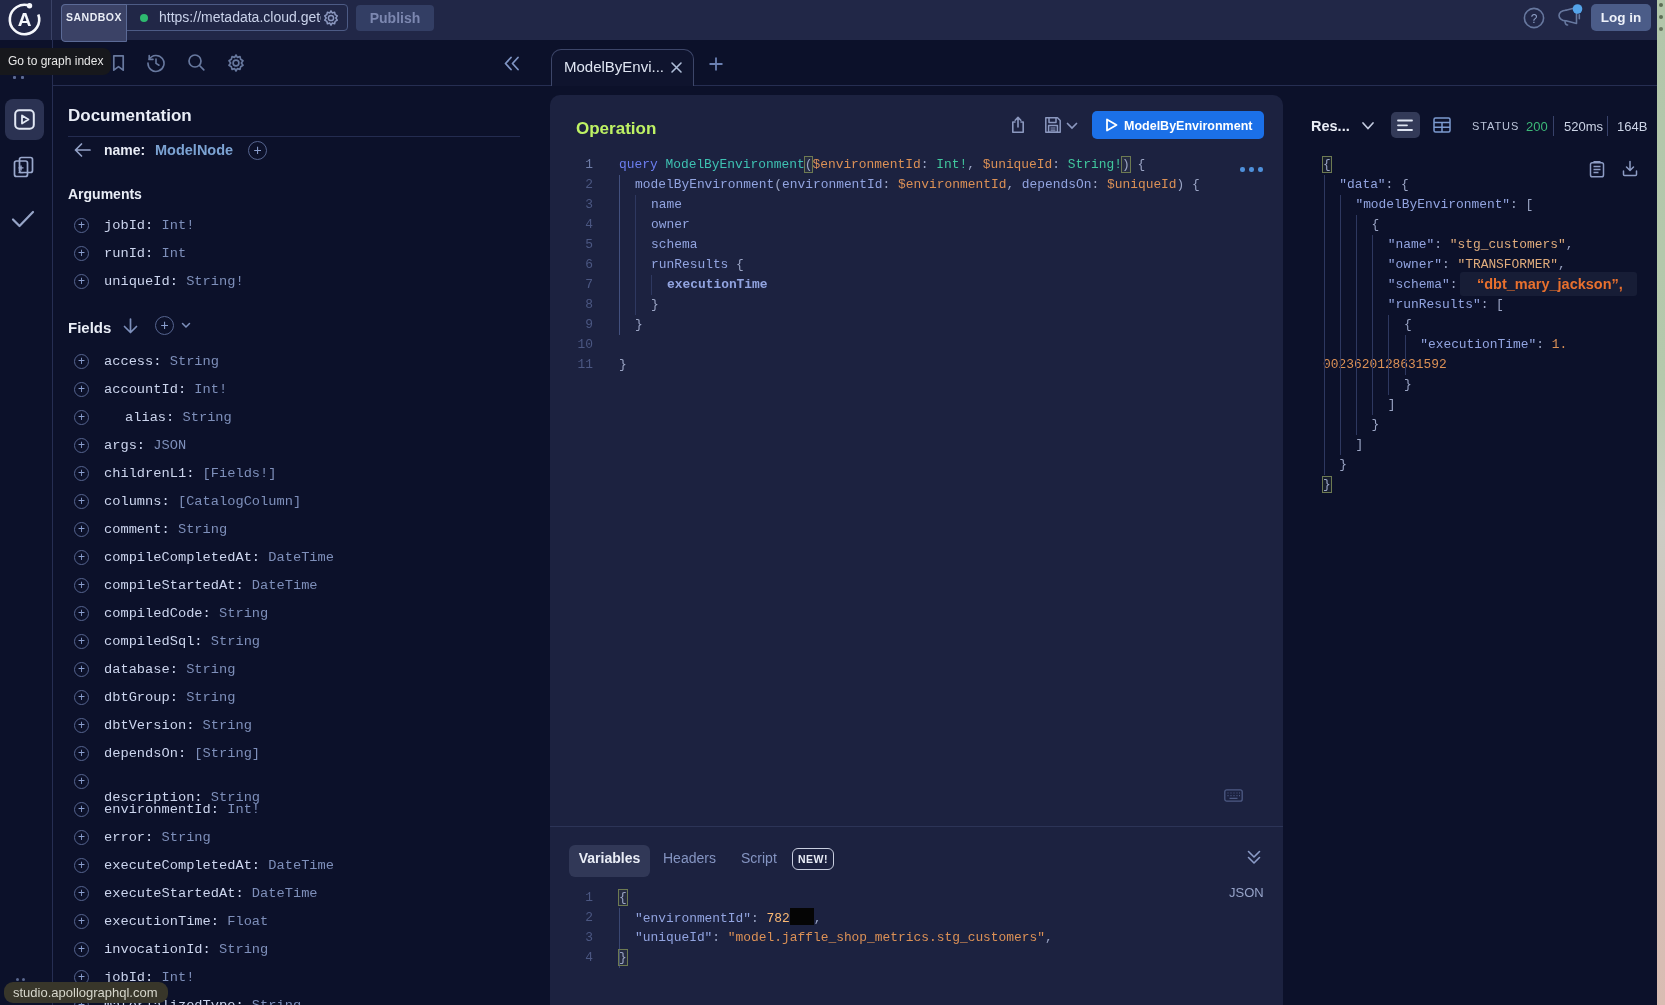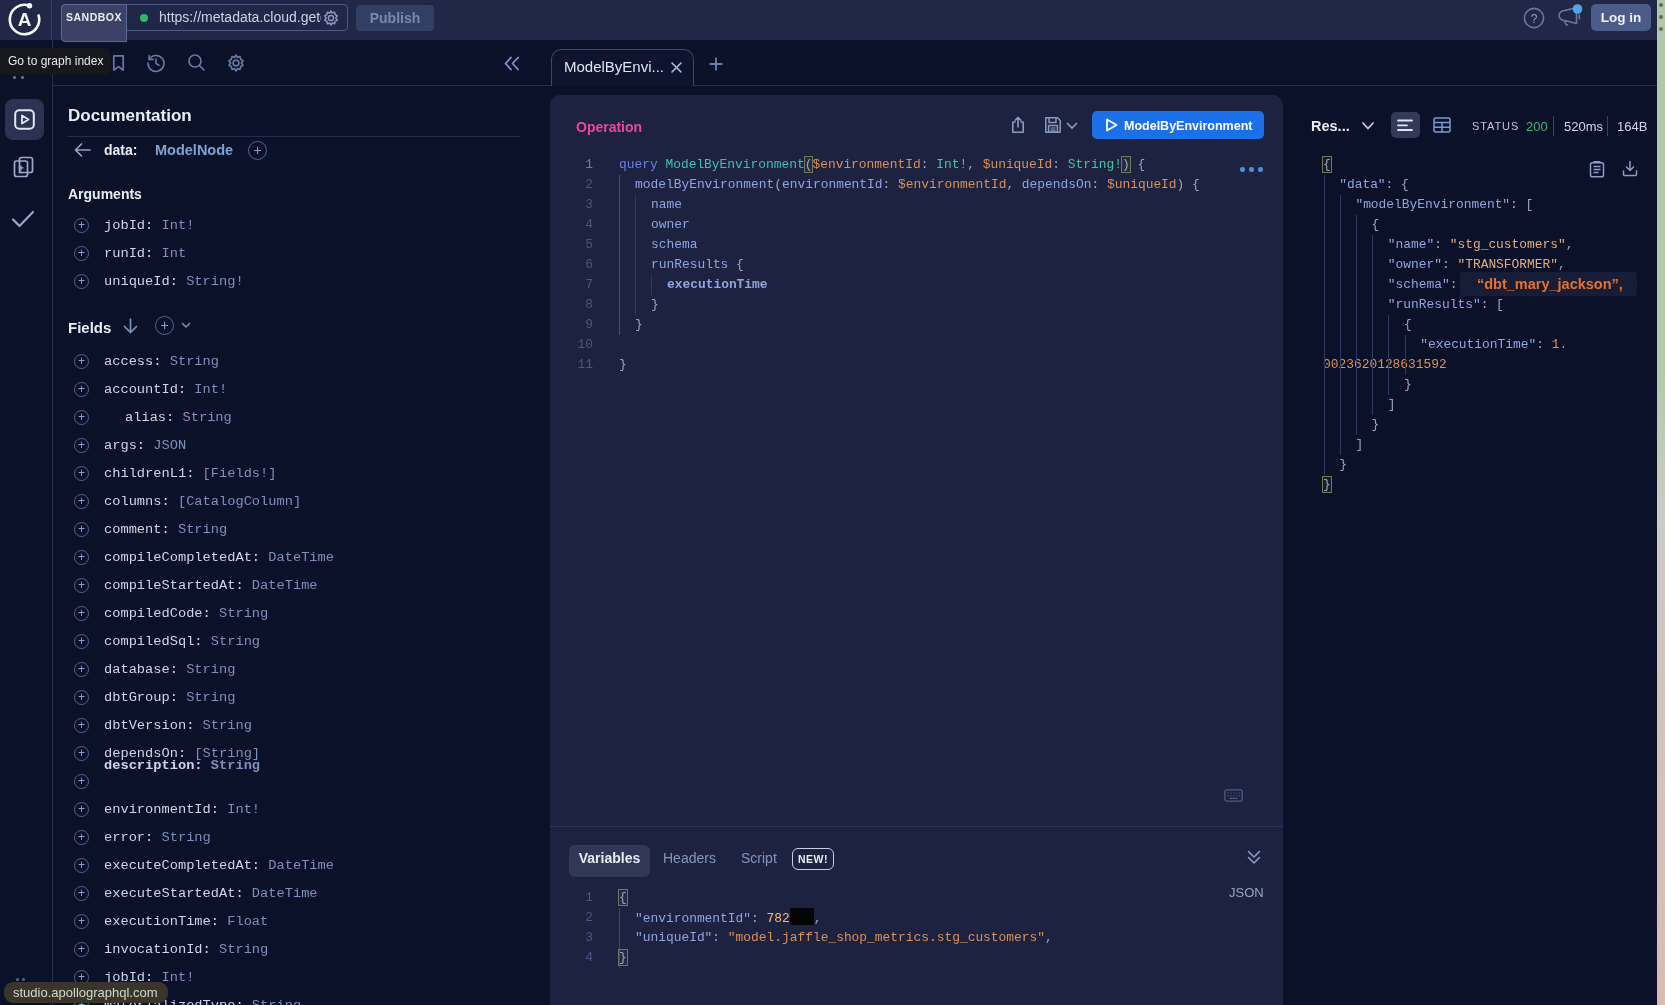--- a/index.html
+++ b/index.html
@@ -126,21 +126,21 @@
   <path d="M8 1.5 L8 14.5 M1.5 8 L14.5 8" stroke="#6b80b2" stroke-width="1.8"></path>
 </svg>
 
 <div class="abs" style="left:68px;top:106px;font-size:17px;font-weight:bold;color:#e9edf6;">Documentation</div>
 <div class="abs" style="left:68px;top:136px;width:452px;height:1px;background:#242c50;"></div>
 <svg class="abs" style="left:73px;top:142px;" width="19" height="16" viewBox="0 0 19 16">
   <g fill="none" stroke="#93a1c8" stroke-width="1.7" stroke-linecap="round" stroke-linejoin="round">
     <path d="M17 8 L2.5 8 M8.5 2 L2.5 8 L8.5 14"></path>
   </g>
 </svg>
-<div class="abs" style="left:104px;top:142px;font-size:14px;font-weight:bold;color:#e9edf6;">data:</div>
+<div class="abs" style="left:104px;top:142px;font-size:14px;font-weight:bold;color:#e9edf6;">name:</div>
 <div class="abs" style="left:155px;top:142px;font-size:14.5px;font-weight:bold;color:#7ca3d3;">ModelNode</div>
 <div class="plus" style="left:248px;top:141px;width:19px;height:19px;line-height:16.5px;font-size:14px;">+</div>
 <div class="abs" style="left:68px;top:186px;font-size:14px;font-weight:bold;color:#e9edf6;">Arguments</div>
 <div class="plus" style="left:74px;top:218px;">+</div>
 <div class="fldrow" style="top:216px;">jobId: <span class="ftype">Int!</span></div>
 <div class="plus" style="left:74px;top:246px;">+</div>
 <div class="fldrow" style="top:244px;">runId: <span class="ftype">Int</span></div>
 <div class="plus" style="left:74px;top:274px;">+</div>
 <div class="fldrow" style="top:272px;">uniqueId: <span class="ftype">String!</span></div>
 <div class="abs" style="left:68px;top:319px;font-size:15px;font-weight:bold;color:#e9edf6;">Fields</div>
@@ -178,40 +178,40 @@
 <div class="fldrow" style="top:632px;">compiledSql: <span class="ftype">String</span></div>
 <div class="plus" style="left:74px;top:662px;">+</div>
 <div class="fldrow" style="top:660px;">database: <span class="ftype">String</span></div>
 <div class="plus" style="left:74px;top:690px;">+</div>
 <div class="fldrow" style="top:688px;">dbtGroup: <span class="ftype">String</span></div>
 <div class="plus" style="left:74px;top:718px;">+</div>
 <div class="fldrow" style="top:716px;">dbtVersion: <span class="ftype">String</span></div>
 <div class="plus" style="left:74px;top:746px;">+</div>
 <div class="fldrow" style="top:744px;">dependsOn: <span class="ftype">[String]</span></div>
 <div class="plus" style="left:74px;top:774px;">+</div>
-<div class="fldrow" style="top:756px;font-weight:bold;">description: <span class="ftype">String</span></div>
+<div class="fldrow" style="top:788px;">description: <span class="ftype">String</span></div>
 <div class="plus" style="left:74px;top:802px;">+</div>
 <div class="fldrow" style="top:800px;">environmentId: <span class="ftype">Int!</span></div>
 <div class="plus" style="left:74px;top:830px;">+</div>
 <div class="fldrow" style="top:828px;">error: <span class="ftype">String</span></div>
 <div class="plus" style="left:74px;top:858px;">+</div>
 <div class="fldrow" style="top:856px;">executeCompletedAt: <span class="ftype">DateTime</span></div>
 <div class="plus" style="left:74px;top:886px;">+</div>
 <div class="fldrow" style="top:884px;">executeStartedAt: <span class="ftype">DateTime</span></div>
 <div class="plus" style="left:74px;top:914px;">+</div>
 <div class="fldrow" style="top:912px;">executionTime: <span class="ftype">Float</span></div>
 <div class="plus" style="left:74px;top:942px;">+</div>
 <div class="fldrow" style="top:940px;">invocationId: <span class="ftype">String</span></div>
 <div class="plus" style="left:74px;top:970px;">+</div>
 <div class="fldrow" style="top:968px;">jobId: <span class="ftype">Int!</span></div>
 <div class="plus" style="left:74px;top:998px;">+</div>
 <div class="fldrow" style="top:996px;">materializedType: <span class="ftype">String</span></div>
 
 <div class="abs" style="left:550px;top:95px;width:733px;height:910px;background:#1c2240;border-radius:10px 10px 0 0;"></div>
-<div class="abs" style="left:576px;top:119px;font-size:14px;font-weight:bold;color:#ec4899;">Operation</div>
+<div class="abs" style="left:576px;top:119px;font-size:17px;font-weight:bold;color:#bef264;">Operation</div>
 <svg class="abs" style="left:1010px;top:116px;" width="16" height="18" viewBox="0 0 16 18">
   <g fill="none" stroke="#8b98bf" stroke-width="1.6" stroke-linecap="round" stroke-linejoin="round">
     <path d="M5 6 H2.8 V16.2 H13.2 V6 H11"></path>
     <path d="M8 11 V1.6 M5.2 4.2 L8 1.4 L10.8 4.2"></path>
   </g>
 </svg>
 <svg class="abs" style="left:1044px;top:116px;" width="18" height="18" viewBox="0 0 18 18">
   <g fill="none" stroke="#8b98bf" stroke-width="1.5" stroke-linejoin="round">
     <path d="M1.8 1.8 H13.5 L16.2 4.5 V16.2 H1.8 z"></path>
     <path d="M5 1.8 V6.5 H12 V1.8"></path>

